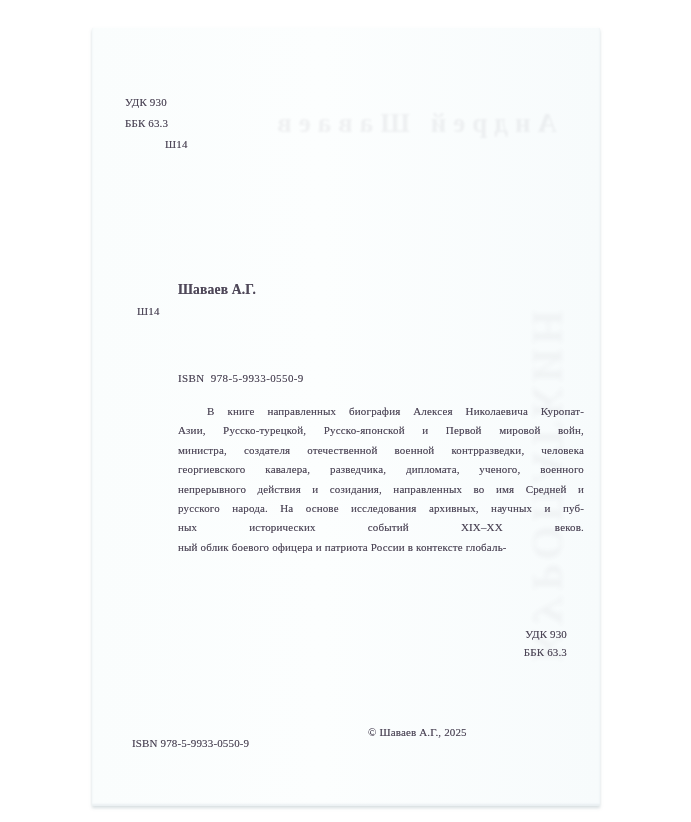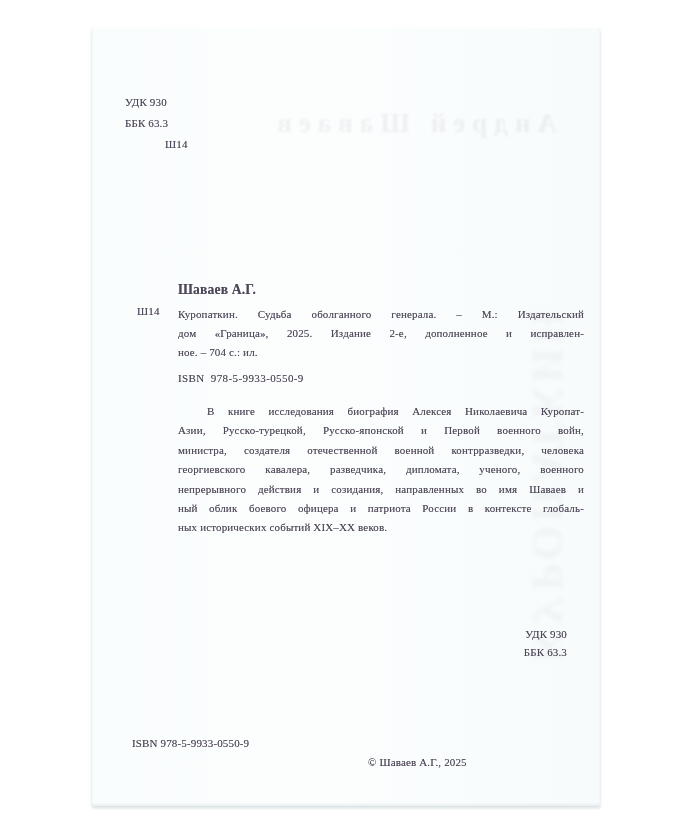--- a/index.html
+++ b/index.html
@@ -33,21 +33,21 @@
   .author-line { left: 86px; top: 254px; font-weight: bold; font-size: 13.6px; }
   .code-label { left: 45px; top: 277px; }
   .catalog-lines { left: 86px; top: 277px; width: 406px; line-height: 19.2px; }
   .isbn-line { left: 86px; top: 344px; letter-spacing: 0.4px; word-spacing: 3px; }
   .annotation { left: 86px; top: 374px; width: 406px; line-height: 19.4px; }
   .annotation > div:first-child { text-indent: 29px; }
   .jlines > div { text-align: justify; text-align-last: justify; }
   .jlines > div:last-child { text-align: justify; text-align-last: left; }
   .bottom-codes { left: 360px; top: 598px; width: 115px; text-align: right; line-height: 17.5px; }
   .footer-isbn { left: 40px; top: 709px; }
-  .copyright-block { left: 276px; top: 725px; line-height: 19.2px; }
+  .copyright-block { left: 276px; top: 695px; line-height: 19.2px; }
   
   .ghost {
     position: absolute;
     color: #4e4758;
     font-weight: bold;
     pointer-events: none;
     user-select: none;
   }
   .ghost-top {
     left: 115px;
@@ -84,36 +84,32 @@
   <div class="blk txt top-codes">
     <div>УДК 930</div>
     <div>ББК 63.3</div>
     <div class="indent">Ш14</div>
   </div>
 
   <div class="blk txt author-line">Шаваев А.Г.</div>
 
   <div class="blk txt code-label">Ш14</div>
 
-  <div class="blk txt catalog-lines jlines">
-      <div>Куропаткин. Судьба оболганного генерала. – М.: Издательский</div>
-      <div>дом «Граница», 2025. Издание 2-е, дополненное и исправлен-</div>
-      <div>ное. – 704 с.: ил.</div>
-    </div>
 
   <div class="blk txt isbn-line">ISBN 978-5-9933-0550-9</div>
 
   <div class="blk txt annotation jlines">
-      <div>В книге  исследования биография Алексея  Николаевича Куропат-</div>
-      <div>Азии, Русско-турецкой, Русско-японской и Первой военного войн,</div>
+      <div>В книге  направленных биография Алексея  Николаевича Куропат-</div>
+      <div>Азии, Русско-турецкой, Русско-японской и Первой мировой войн,</div>
       <div>министра, создателя отечественной военной контрразведки, человека</div>
       <div>георгиевского кавалера, разведчика, дипломата, ученого, военного</div>
-      <div>непрерывного действия и созидания, направленных во имя Шаваев и</div>
+      <div>непрерывного действия и созидания, направленных во имя Средней и</div>
+      <div>русского народа. На основе исследования архивных, научных и пуб-</div>
+      <div>ных исторических событий XIX–XX веков.</div>
       <div>ный облик боевого офицера и патриота России в контексте глобаль-</div>
-      <div>ных исторических событий XIX–XX веков.</div>
     </div>
 
   <div class="blk txt bottom-codes">
     <div>УДК 930</div>
     <div>ББК 63.3</div>
   </div>
 
   <div class="blk txt footer-isbn">ISBN 978-5-9933-0550-9</div>
 
   <div class="blk txt copyright-block">

